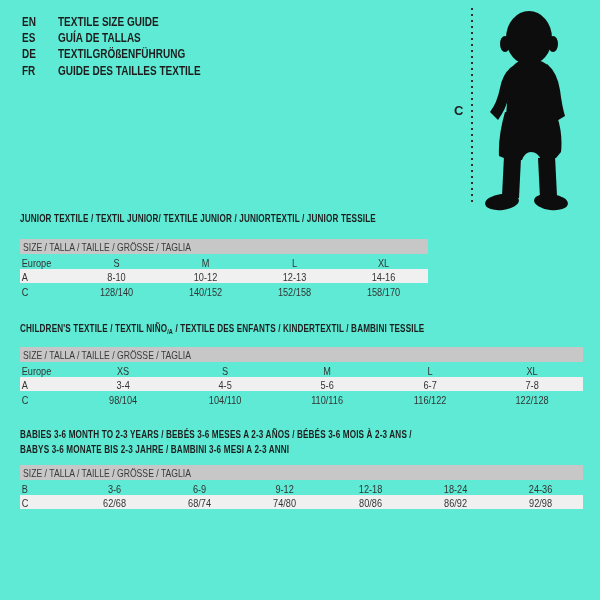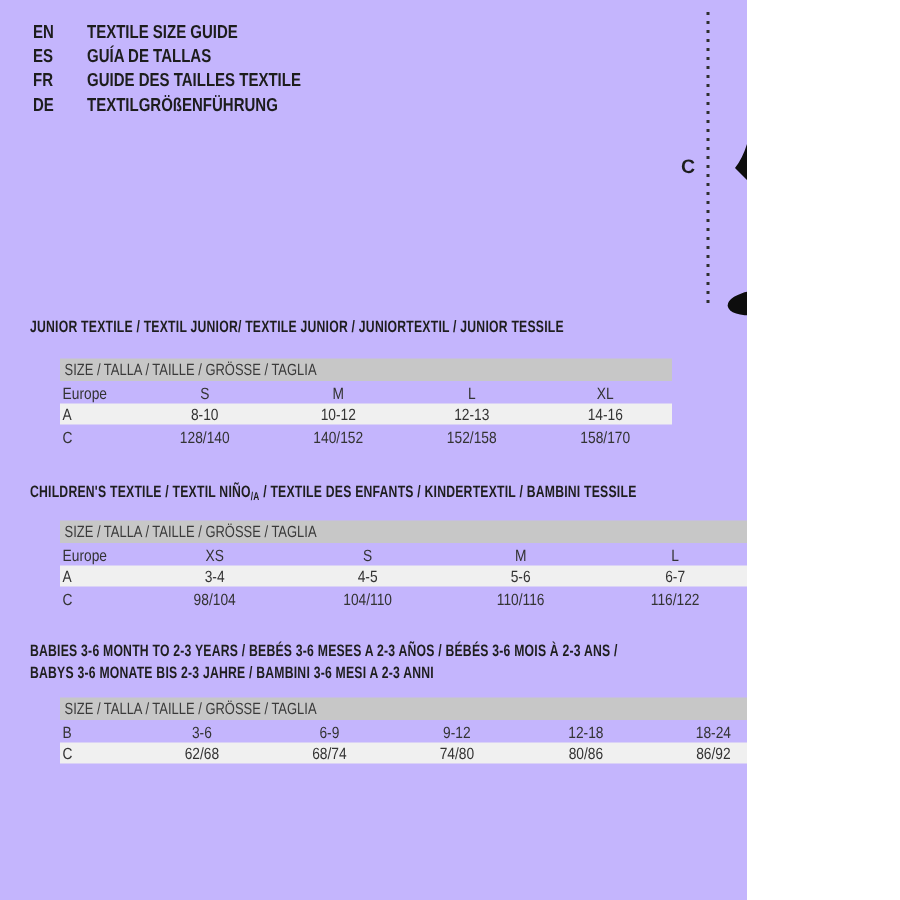--- a/index.html
+++ b/index.html
@@ -1,16 +1,16 @@
 <!DOCTYPE html>
 <html><head>
 <meta charset="utf-8">
 <style>
   html,body{margin:0;padding:0;background:#fff;}
-  .page{position:relative;width:498px;height:600px;background:#c4b5fd;overflow:hidden;
+  .page{position:relative;width:600px;height:600px;background:#5eead4;overflow:hidden;
         font-family:"Liberation Sans","DejaVu Sans",sans-serif;color:#2f2f2f;}
 
   
   .lang-list{position:absolute;left:22px;top:13px;}
   .lang-row{height:16.2px;line-height:16.2px;white-space:nowrap;}
   .lang-code,.lang-label{display:inline-block;font-weight:bold;font-size:12.5px;color:#1d1d1d;
         transform:scaleX(0.8);transform-origin:0 50%;}
   .lang-code{width:36px;}
 
   
@@ -19,21 +19,21 @@
   .c-label{position:absolute;left:454px;top:103px;font-weight:bold;font-size:13px;color:#1d1d1d;}
   .baby{position:absolute;left:477px;top:6px;}
   .baby *{fill:#0d0d0d;}
 
   
   .tbl-title{position:absolute;left:20px;height:14px;line-height:14px;white-space:nowrap;
         font-weight:bold;font-size:11px;color:#1e1e1e;letter-spacing:.2px;
         transform:scaleX(0.74);transform-origin:0 50%;}
   .subt{font-size:7.5px;vertical-align:-2px;font-weight:bold;}
 
-  .tbl{position:absolute;left:20px;margin-left:20px;}
+  .tbl{position:absolute;left:20px;}
   .w1{width:408px;} .w2{width:563px;}
   .thead{height:15px;background:#c7c7c7;display:flex;align-items:center;padding-left:3px;box-sizing:border-box;}
   .thead span{display:inline-block;white-space:nowrap;font-size:10.8px;color:#3a3a3a;
         transform:scaleX(0.8);transform-origin:0 50%;}
   .trow{display:flex;height:14.5px;align-items:flex-end;font-size:10.8px;color:#333;}
   .trow.shaded{background:#f0f0f0;}
   .cell.lbl{width:50px;padding-left:2px;transform:scaleX(0.85);transform-origin:0 50%;white-space:nowrap;}
   .cell.c{flex:1;text-align:center;transform:scaleX(0.85);white-space:nowrap;}
 
   .t1{top:239px;} .t2{top:347px;} .t3{top:465px;}
@@ -50,24 +50,24 @@
 <div class="page">
 
   <div class="lang-list">
     <div class="lang-row">
       <span class="lang-code">EN</span><span class="lang-label">TEXTILE SIZE GUIDE</span>
     </div>
     <div class="lang-row">
       <span class="lang-code">ES</span><span class="lang-label">GUÍA DE TALLAS</span>
     </div>
     <div class="lang-row">
-      <span class="lang-code">FR</span><span class="lang-label">GUIDE DES TAILLES TEXTILE</span>
+      <span class="lang-code">DE</span><span class="lang-label">TEXTILGRÖßENFÜHRUNG</span>
     </div>
     <div class="lang-row">
-      <span class="lang-code">DE</span><span class="lang-label">TEXTILGRÖßENFÜHRUNG</span>
+      <span class="lang-code">FR</span><span class="lang-label">GUIDE DES TAILLES TEXTILE</span>
     </div>
   </div>
 
   <div class="dotline"></div>
   <span class="c-label">C</span>
   <svg class="baby" width="96" height="206" viewBox="0 0 96 206" aria-hidden="true">
     <ellipse cx="52" cy="32" rx="23" ry="27"></ellipse>
     <ellipse cx="28" cy="38" rx="5" ry="8"></ellipse>
     <ellipse cx="76" cy="38" rx="5" ry="8"></ellipse>
     <path d="M32 72 Q33 57 46 54 L60 54 Q72 56 76 68 L82 125 L28 122 Z"></path>

